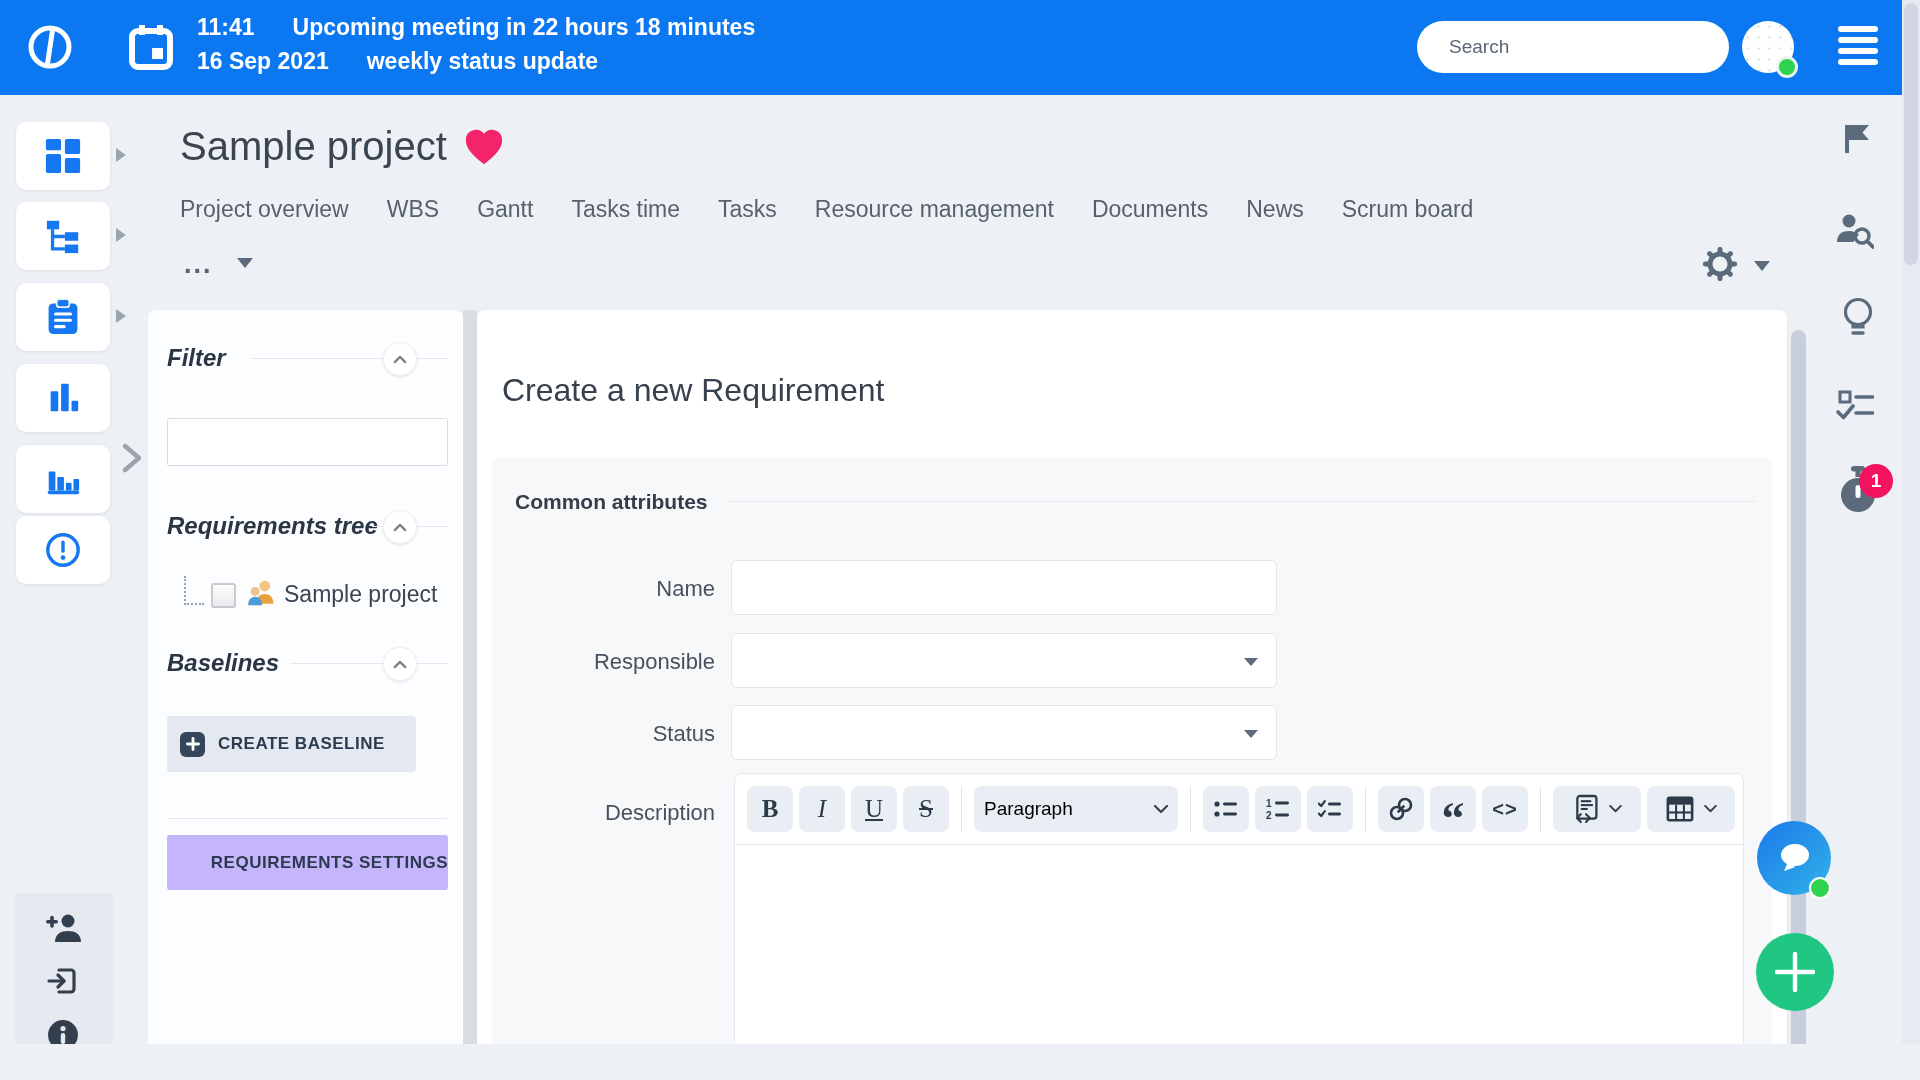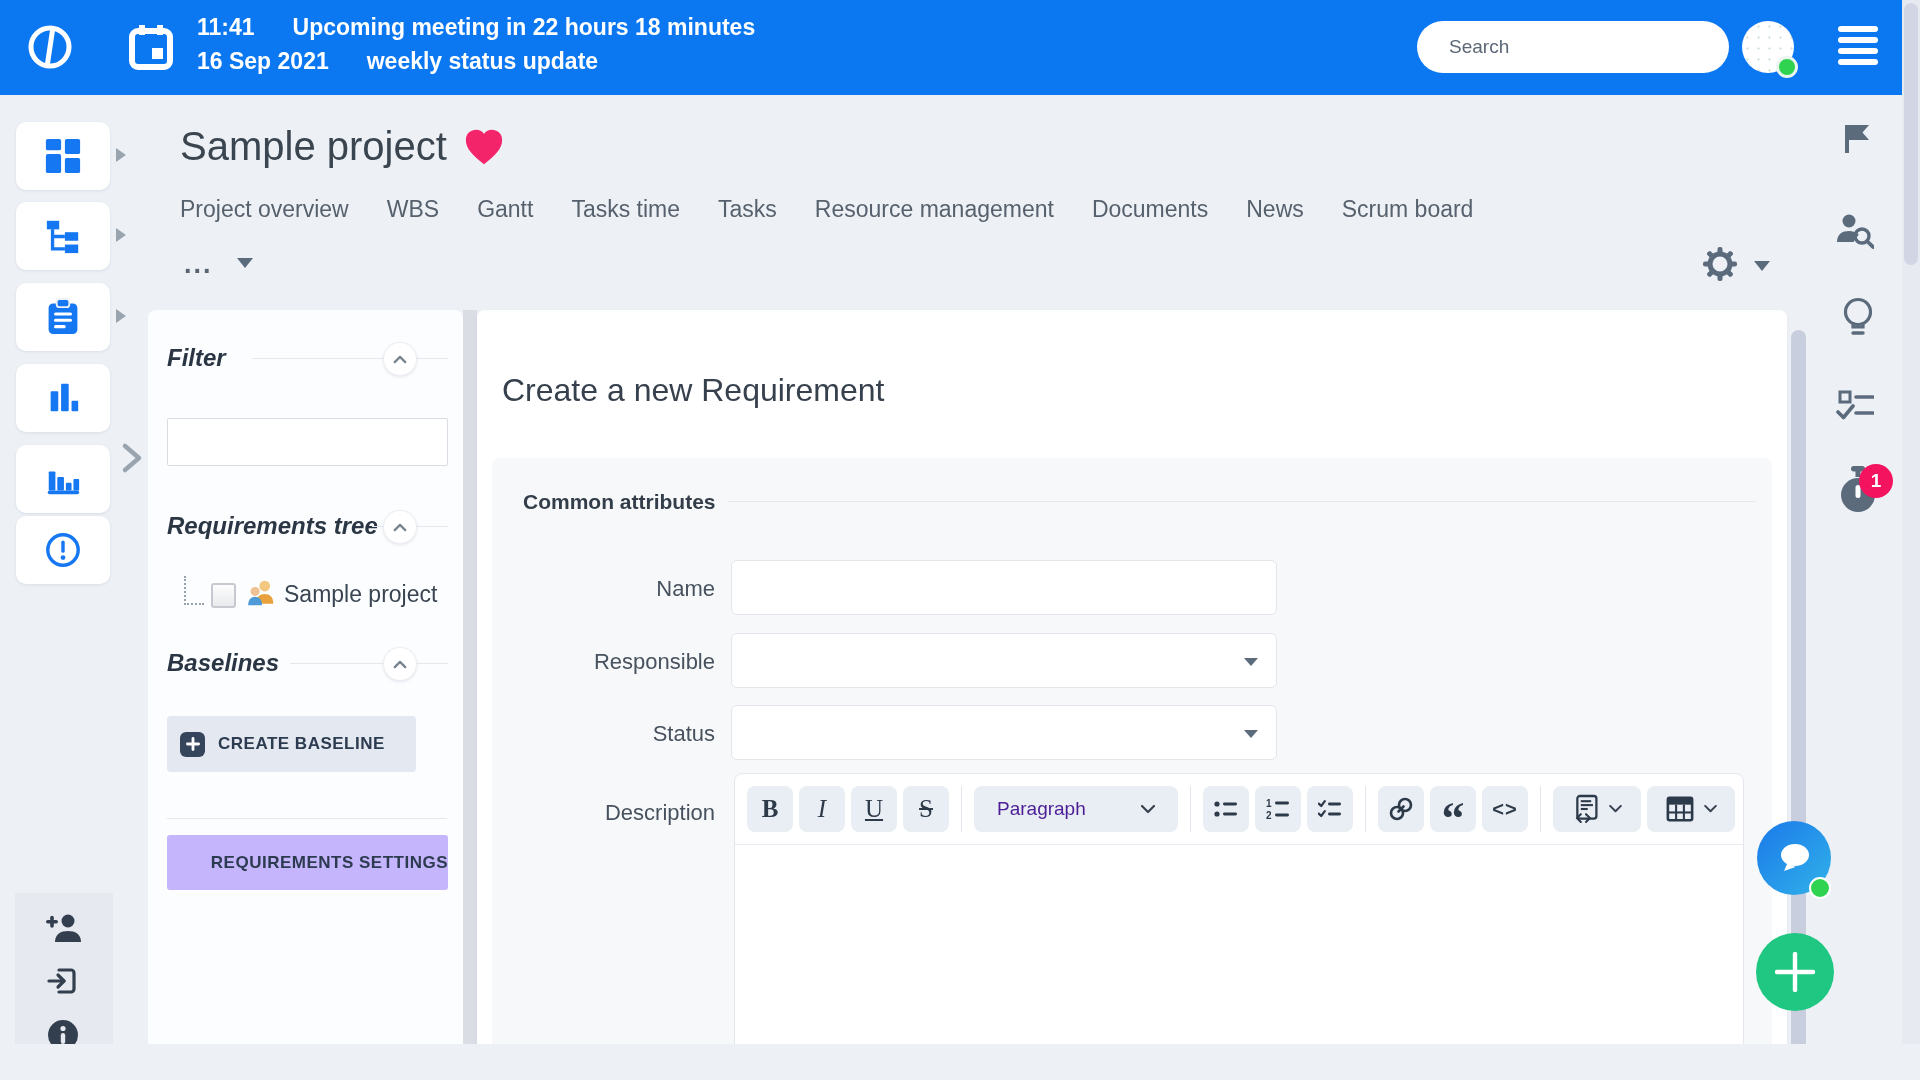--- a/index.html
+++ b/index.html
@@ -55,38 +55,38 @@
   .checkbox{left:211px;top:583px;width:25px;height:25px;border:2px solid #c6cad0;border-radius:3px;
             background:linear-gradient(#fdfdfd,#e9eaec);box-sizing:border-box;}
   .treeLabel{left:284px;top:581px;font-size:23px;color:#3a4552;}
   .btn{background:#e3e8f1;border-radius:4px;display:flex;align-items:center;
        font-size:17px;font-weight:600;color:#2c3b4f;letter-spacing:.5px;cursor:pointer;}
   .plusbox{width:25px;height:25px;background:#35455c;border-radius:6px;display:flex;
            align-items:center;justify-content:center;}
   
   .formTitle{left:490px;top:372px;font-size:32px;font-weight:500;color:#37414d;margin-left:12px;}
   .fieldset{left:492px;top:458px;width:1280px;height:622px;background:#f7f8fa;border-radius:8px;}
-  .secTitle{left:515px;top:490px;font-size:21px;font-weight:700;color:#333e4a;margin-left:8px;}
+  .secTitle{left:515px;top:490px;font-size:21px;font-weight:700;color:#333e4a;}
   .flabel{left:490px;width:225px;text-align:right;font-size:22px;color:#47525e;}
   .tinput{border:1px solid #e2e5ea;border-radius:6px;background:#fff;box-sizing:border-box;
           outline:none;font-size:20px;color:#3a4552;padding:0 14px;
           font-family:"Liberation Sans",sans-serif;}
   .select{border:1px solid #e2e5ea;border-radius:6px;background:#fff;box-sizing:border-box;
           cursor:pointer;}
   .select .caret{position:absolute;right:18px;top:24px;border-left-width:7px;border-right-width:7px;
                  border-top-width:8px;}
   
   .editor{left:734px;top:773px;width:1010px;height:307px;background:#fff;border:1px solid #e4e7ee;
           border-radius:8px 8px 0 0;box-sizing:border-box;}
   .etoolbar{display:flex;align-items:center;gap:6px;padding:12px 12px;border-bottom:1px solid #e7eaf0;}
   .chip{width:46px;height:46px;background:#e9edf4;border-radius:8px;display:flex;align-items:center;
         justify-content:center;color:#2d3a49;cursor:pointer;flex:0 0 auto;}
   .chip.serif{font-family:"Liberation Serif",serif;font-size:25px;font-weight:700;}
-  .chipWide{width:204px;justify-content:space-between;padding:0 23px;box-sizing:border-box;
-            font-size:19px;color:#4c1d95;}
+  .chipWide{width:204px;justify-content:space-between;padding:0 10px;box-sizing:border-box;
+            font-size:19px;color:#000000;}
   .chipDrop{width:88px;gap:10px;}
   .esep{width:1px;height:46px;background:#e2e6ec;margin:0 6px;flex:0 0 auto;}
   
   .badge{left:1859px;top:464px;width:34px;height:34px;border-radius:50%;background:#f4135e;color:#fff;
          font-size:19px;font-weight:700;display:flex;align-items:center;justify-content:center;}
   .fab{border-radius:50%;display:flex;align-items:center;justify-content:center;cursor:pointer;}
   .chatFab{left:1757px;top:821px;width:74px;height:74px;background:linear-gradient(135deg,#1b79ea,#31b2e9);}
   .chatFab .dot{position:absolute;left:52px;top:56px;width:18px;height:18px;border-radius:50%;
                 background:#2fd34f;border:2px solid #fff;}
   .plusFab{left:1756px;top:933px;width:78px;height:78px;background:#1fc782;}

